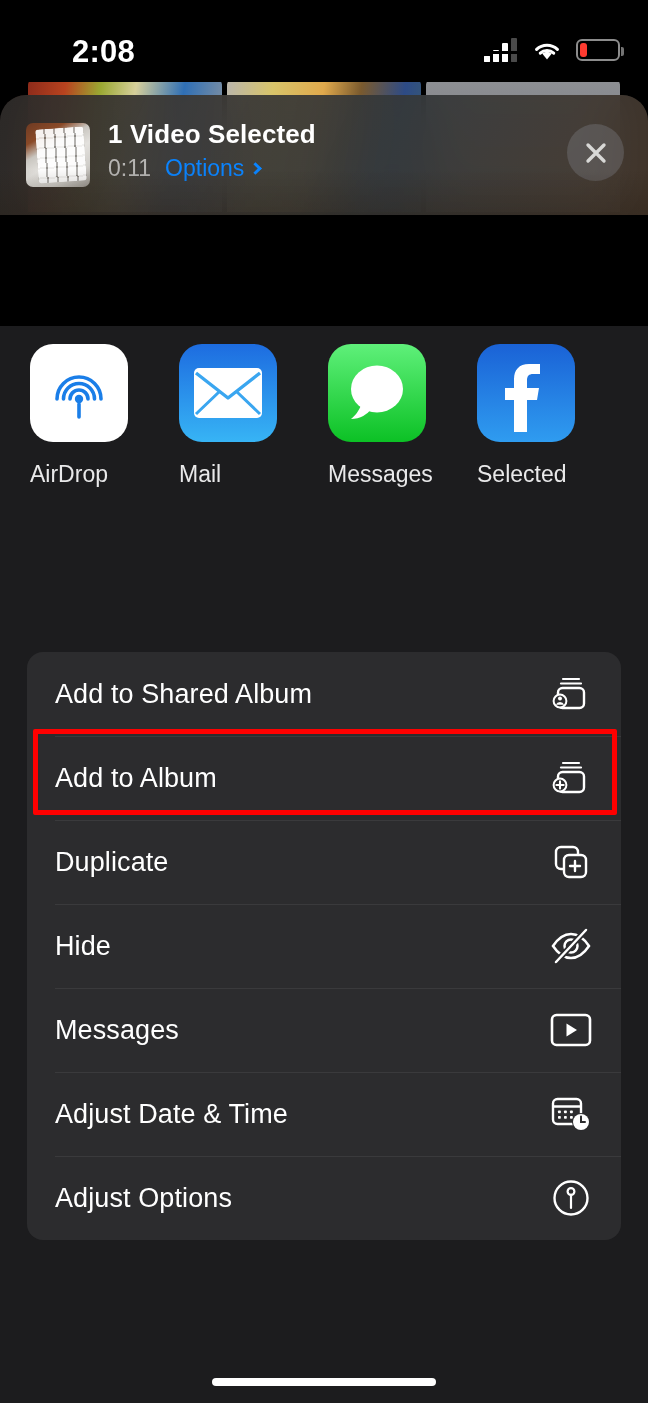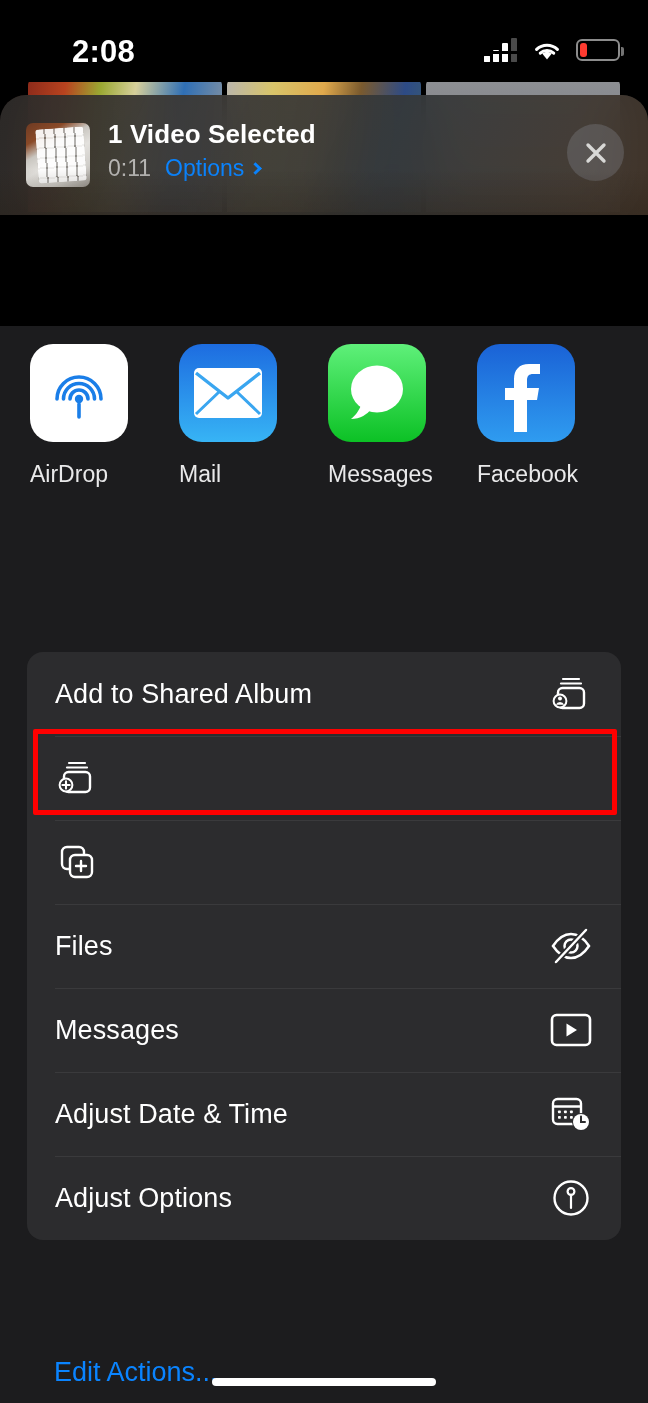--- a/index.html
+++ b/index.html
@@ -337,21 +337,21 @@
           </div>
           <div class="lbl">Messages</div>
         </div>
 
         <div class="app">
           <div class="ic ic-facebook">
             <svg width="98" height="98" viewBox="0 0 98 98">
               <path d="M63 30 h-7 c-4 0-6 2-6 6 v8 h12 l-2 12 h-10 v32 h-13 V56 h-9 V44 h9 v-9 c0-9 5-15 15-15 h11 z" fill="#fff"></path>
             </svg>
           </div>
-          <div class="lbl">Facebook</div>
+          <div class="lbl">Selected</div>
         </div>
 
         <div class="app">
           
           
         </div>
       </div>
 
       <div class="card card-main">
 
@@ -364,44 +364,46 @@
               <rect x="7" y="14" width="26" height="20" rx="4.5" stroke="#fff" stroke-width="2.4" fill="none"></rect>
               <circle cx="9" cy="27" r="7" fill="#2c2c2e"></circle>
               <circle cx="9" cy="27" r="6.4" stroke="#fff" stroke-width="2" fill="none"></circle>
               <circle cx="9" cy="24.6" r="2" fill="#fff"></circle>
               <path d="M4.8 30.8 a4.6 4.6 0 0 1 8.4 0" fill="#fff"></path>
             </svg>
           </div>
         </div>
 
         <div class="row">
+          <div class="rlabel">Add to Album</div>
           <div class="ricon">
             <svg width="40" height="40" viewBox="0 0 40 40">
               <path d="M12 5 h16" stroke="#fff" stroke-width="2.2" stroke-linecap="round"></path>
               <path d="M10 9.5 h20" stroke="#fff" stroke-width="2.2" stroke-linecap="round"></path>
               <rect x="7" y="14" width="26" height="20" rx="4.5" stroke="#fff" stroke-width="2.4" fill="none"></rect>
               <circle cx="9" cy="27" r="7" fill="#2c2c2e"></circle>
               <circle cx="9" cy="27" r="6.4" stroke="#fff" stroke-width="2" fill="none"></circle>
               <path d="M9 23.4 v7.2 M5.4 27 h7.2" stroke="#fff" stroke-width="2.1" stroke-linecap="round"></path>
             </svg>
           </div>
         </div>
 
         <div class="row">
+          <div class="rlabel">Duplicate</div>
           <div class="ricon">
             <svg width="40" height="40" viewBox="0 0 40 40">
               <rect x="5" y="5" width="22" height="22" rx="5" stroke="#fff" stroke-width="2.4" fill="none"></rect>
               <rect x="13" y="13" width="22" height="22" rx="5" stroke="#fff" stroke-width="2.4" fill="#2c2c2e"></rect>
               <path d="M24 19 v10 M19 24 h10" stroke="#fff" stroke-width="2.4" stroke-linecap="round"></path>
             </svg>
           </div>
         </div>
 
         <div class="row">
-          <div class="rlabel">Files</div>
+          <div class="rlabel">Hide</div>
           <div class="ricon">
             <svg width="42" height="42" viewBox="0 0 42 42">
               <path d="M3 21 C9 12 15 9 21 9 C27 9 33 12 39 21 C33 30 27 33 21 33 C15 33 9 30 3 21 Z" stroke="#fff" stroke-width="2.5" fill="none"></path>
               <circle cx="21" cy="21" r="6.5" stroke="#fff" stroke-width="2.5" fill="none"></circle>
               <path d="M6 37 L36 5" stroke="#2c2c2e" stroke-width="6" stroke-linecap="round"></path>
               <path d="M6 37 L36 5" stroke="#fff" stroke-width="2.5" stroke-linecap="round"></path>
             </svg>
           </div>
         </div>
 
@@ -442,21 +444,20 @@
             <svg width="40" height="40" viewBox="0 0 40 40">
               <circle cx="20" cy="20" r="16.5" stroke="#fff" stroke-width="2.4" fill="none"></circle>
               <circle cx="20" cy="13.5" r="3.4" stroke="#fff" stroke-width="2.2" fill="none"></circle>
               <path d="M20 16.9 V30" stroke="#fff" stroke-width="2.2" stroke-linecap="round"></path>
             </svg>
           </div>
         </div>
       </div>
 
 
-      <div class="edit-actions">Edit Actions...</div>
 
     </div>
   </div>
 
   <div class="highlight"></div>
 
   <div class="home-indicator"></div>
 
 </div>
 

